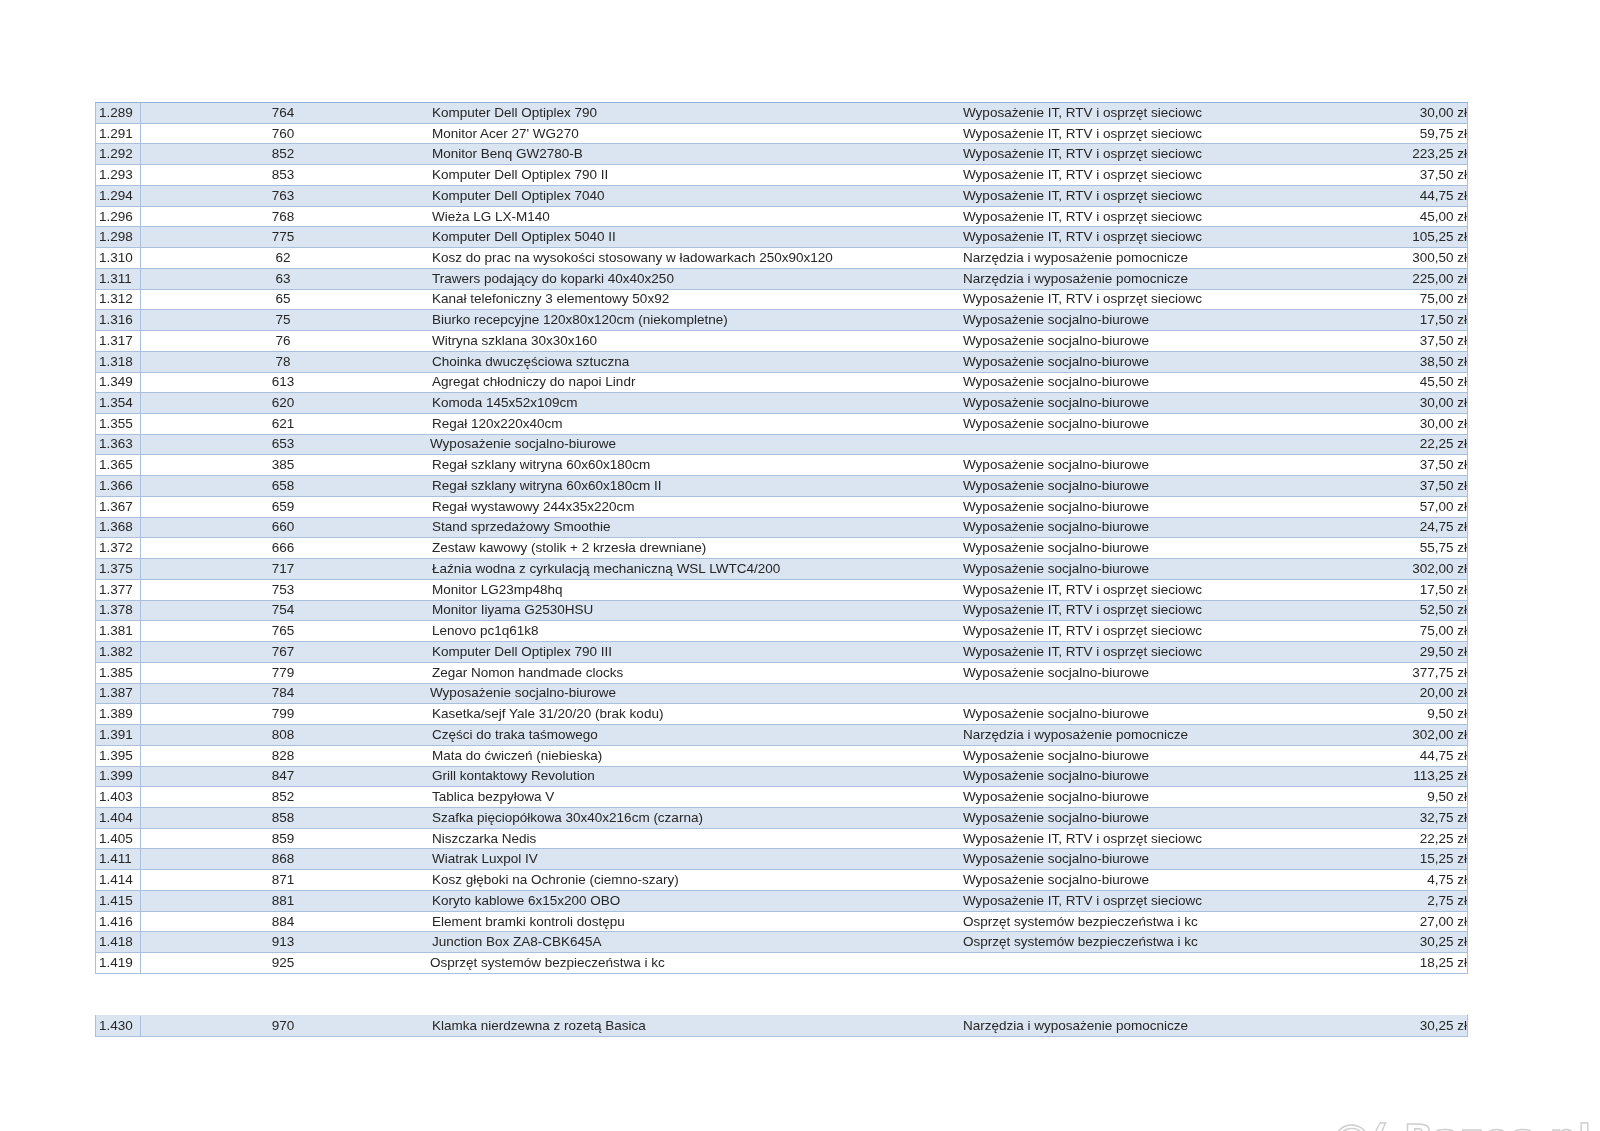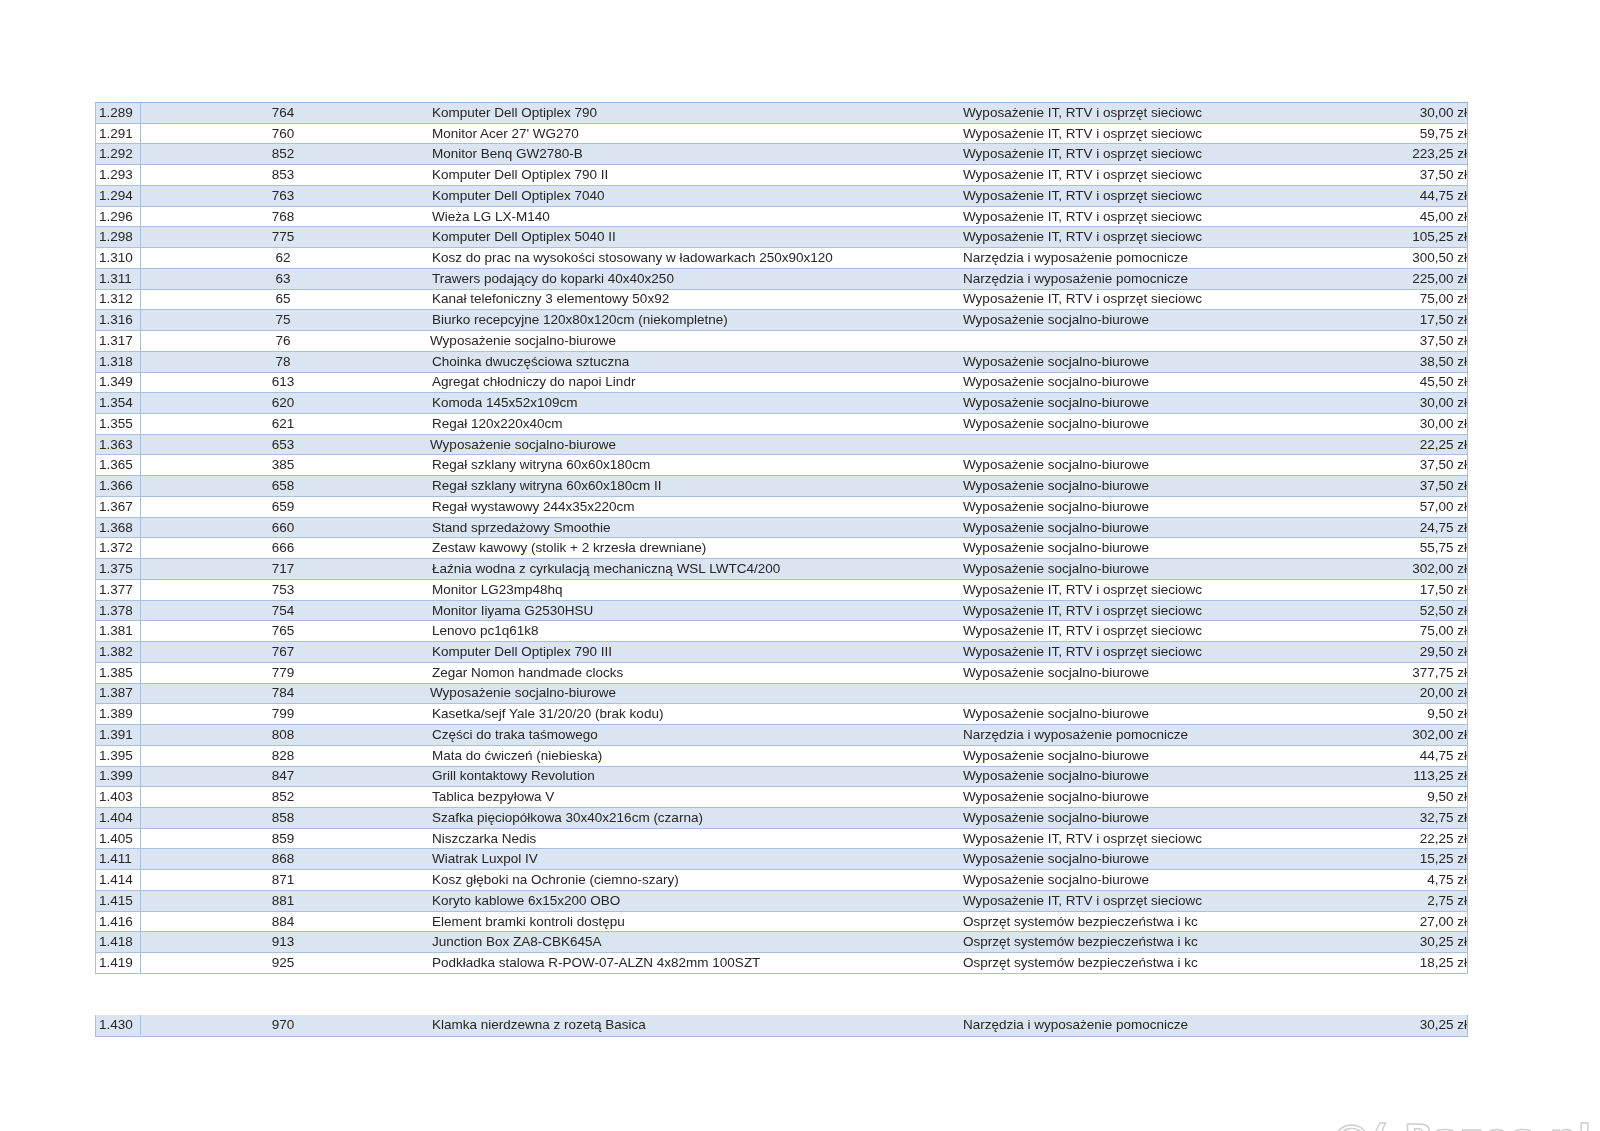--- a/index.html
+++ b/index.html
@@ -30,21 +30,21 @@
     box-sizing: border-box;
     border-bottom: 1px solid var(--row-border);
     border-left: 1px solid var(--row-border);
     border-right: 1px solid var(--row-border);
     font-size: 13.5px;
     color: var(--text-color);
     align-items: center;
     overflow: hidden;
   }
   .trow:last-child { border-bottom: none; margin-top: 41px; }
-  .trow.band  { background: var(--band-color); }
+  .trow.band  { background: var(--band-color); align-items: flex-end; }
   .trow.plain { background: var(--alt-color); }
   .cell {
     box-sizing: border-box;
     white-space: nowrap;
     overflow: hidden;
     line-height: 20px;
   }
   .cell-no {
     width: 45px;
     padding-left: 3px;
@@ -162,20 +162,21 @@
       <div class="trow band">
         <div class="cell cell-no">1.316</div>
         <div class="cell cell-id">75</div>
         <div class="cell cell-desc">Biurko recepcyjne 120x80x120cm (niekompletne)</div>
         <div class="cell cell-category">Wyposażenie socjalno-biurowe</div>
         <div class="cell cell-price">17,50 zł</div>
       </div>
       <div class="trow plain">
         <div class="cell cell-no">1.317</div>
         <div class="cell cell-id">76</div>
+        <div class="cell cell-desc">Witryna szklana 30x30x160</div>
         <div class="cell cell-category">Wyposażenie socjalno-biurowe</div>
         <div class="cell cell-price">37,50 zł</div>
       </div>
       <div class="trow band">
         <div class="cell cell-no">1.318</div>
         <div class="cell cell-id">78</div>
         <div class="cell cell-desc">Choinka dwuczęściowa sztuczna</div>
         <div class="cell cell-category">Wyposażenie socjalno-biurowe</div>
         <div class="cell cell-price">38,50 zł</div>
       </div>
@@ -369,21 +370,20 @@
       <div class="trow band">
         <div class="cell cell-no">1.418</div>
         <div class="cell cell-id">913</div>
         <div class="cell cell-desc">Junction Box ZA8-CBK645A</div>
         <div class="cell cell-category">Osprzęt systemów bezpieczeństwa i kc</div>
         <div class="cell cell-price">30,25 zł</div>
       </div>
       <div class="trow plain">
         <div class="cell cell-no">1.419</div>
         <div class="cell cell-id">925</div>
-        <div class="cell cell-desc">Podkładka stalowa R-POW-07-ALZN 4x82mm 100SZT</div>
         <div class="cell cell-category">Osprzęt systemów bezpieczeństwa i kc</div>
         <div class="cell cell-price">18,25 zł</div>
       </div>
       <div class="trow band">
         <div class="cell cell-no">1.430</div>
         <div class="cell cell-id">970</div>
         <div class="cell cell-desc">Klamka nierdzewna z rozetą Basica</div>
         <div class="cell cell-category">Narzędzia i wyposażenie pomocnicze</div>
         <div class="cell cell-price">30,25 zł</div>
       </div>

